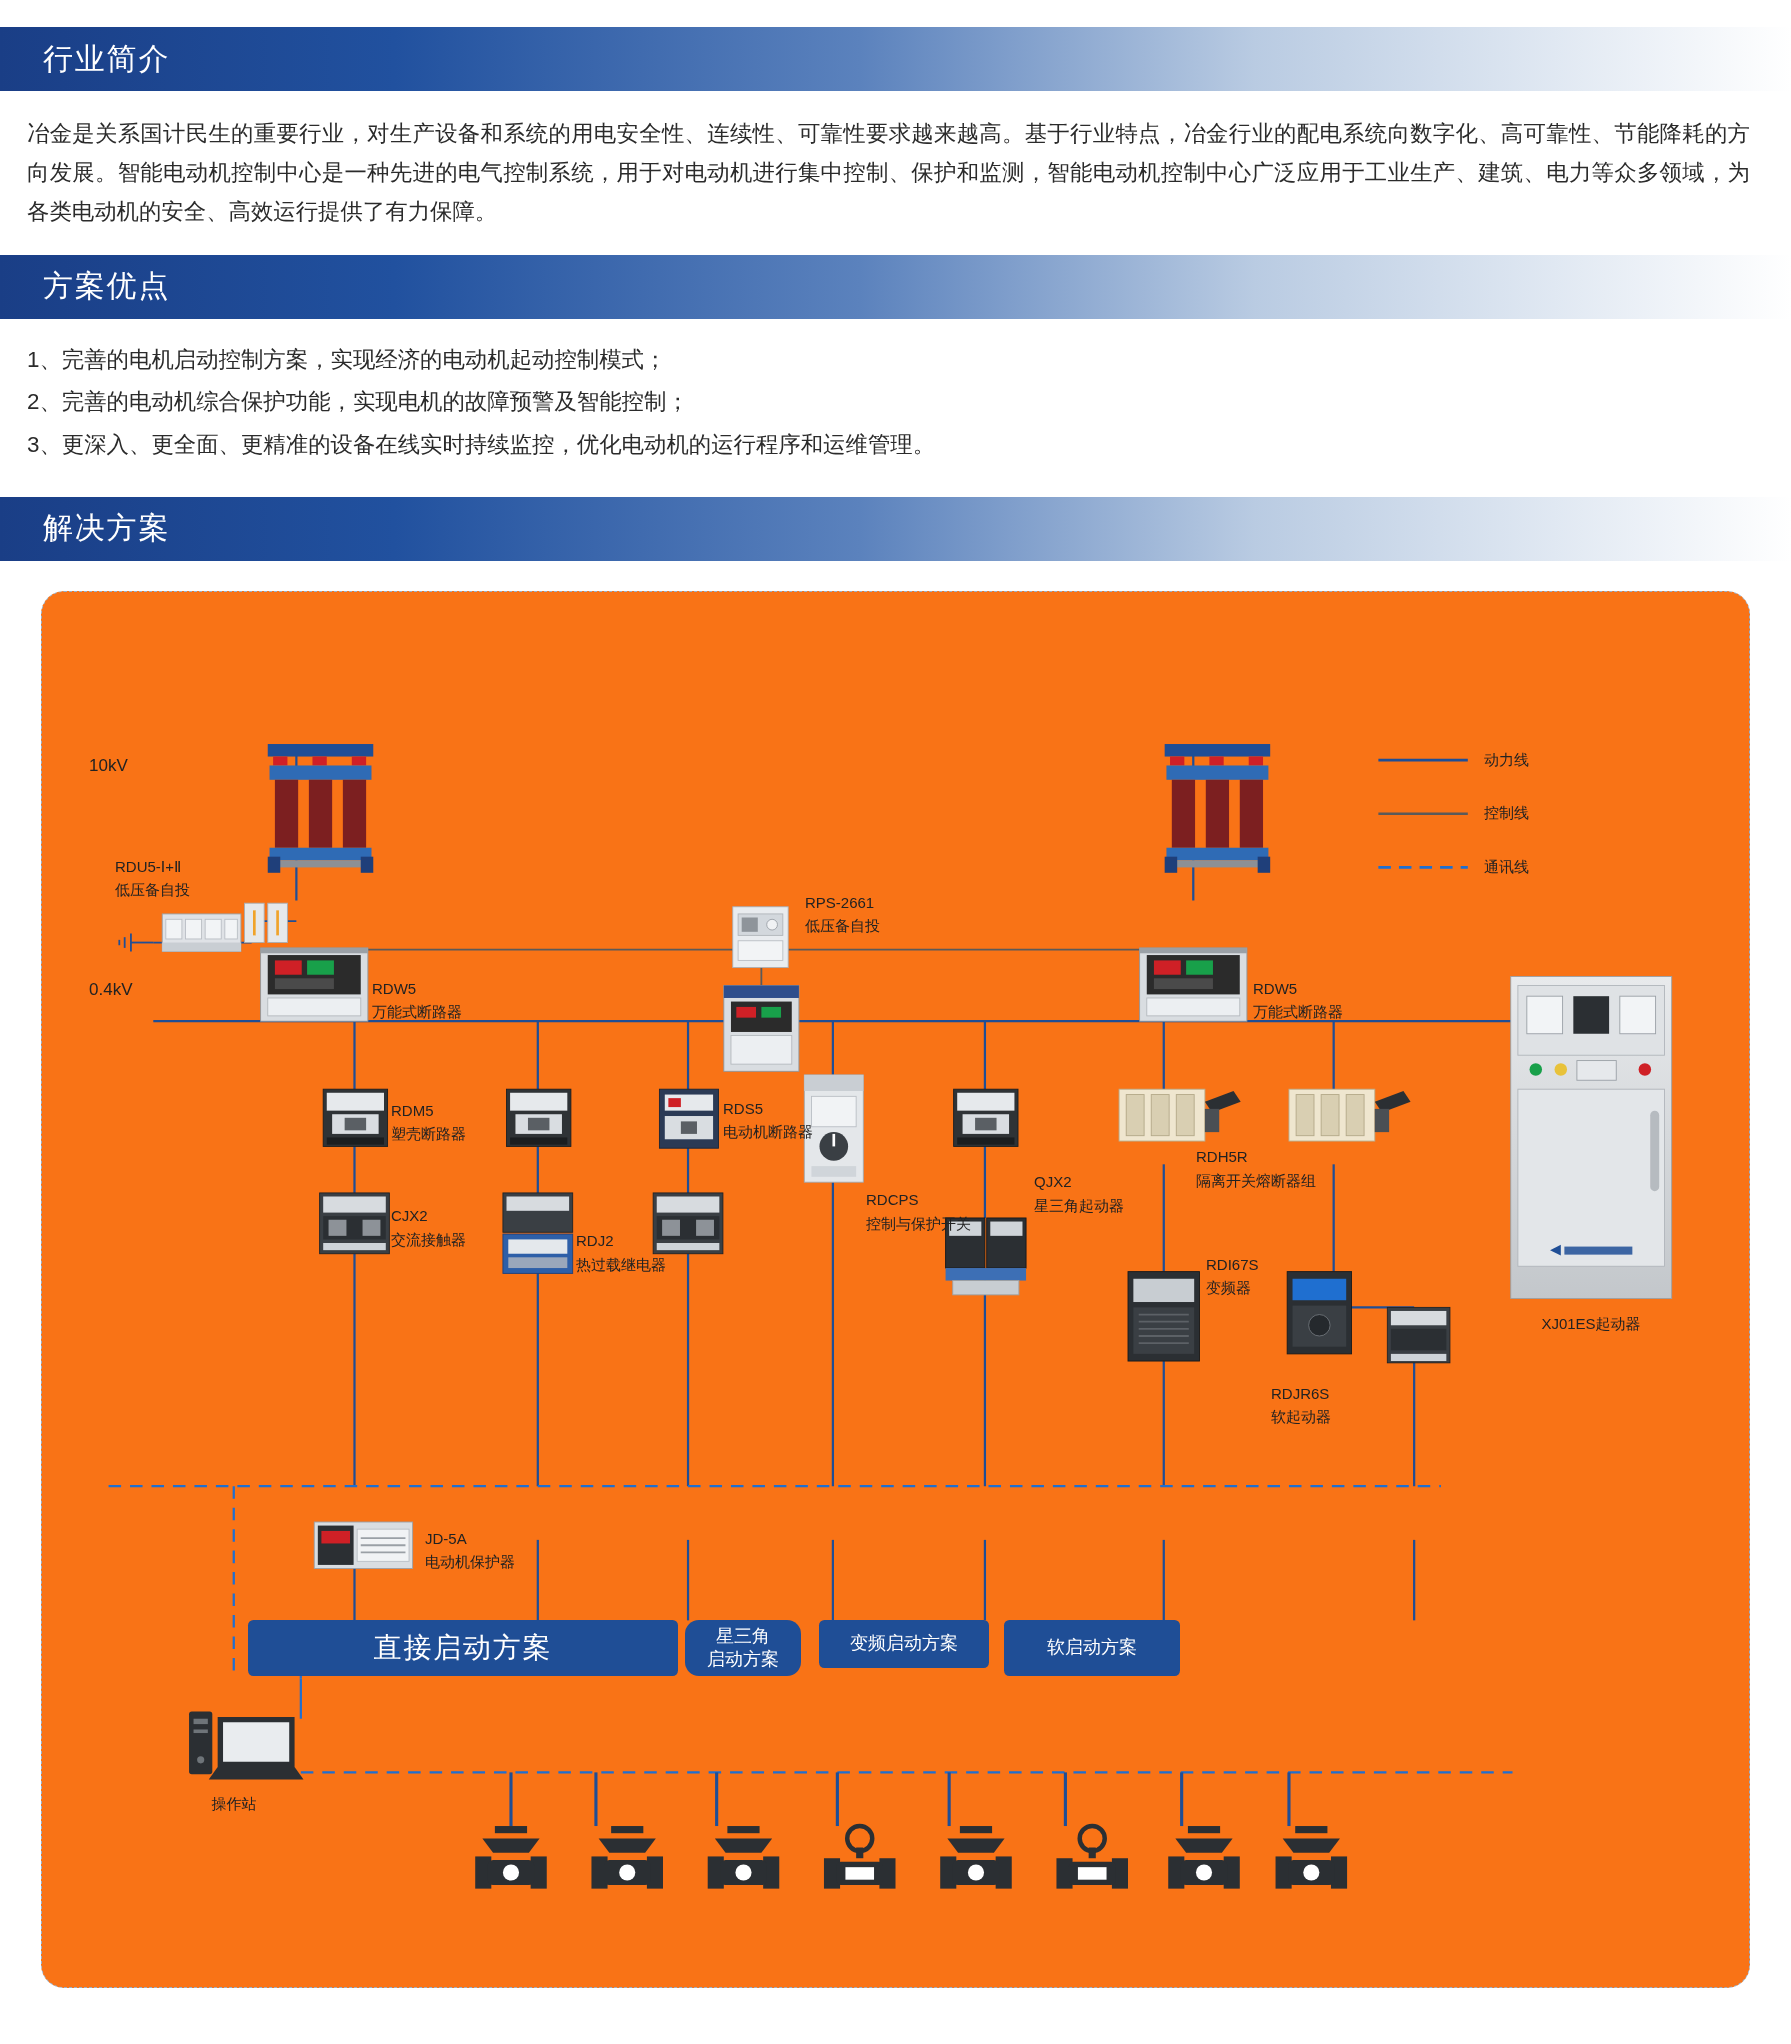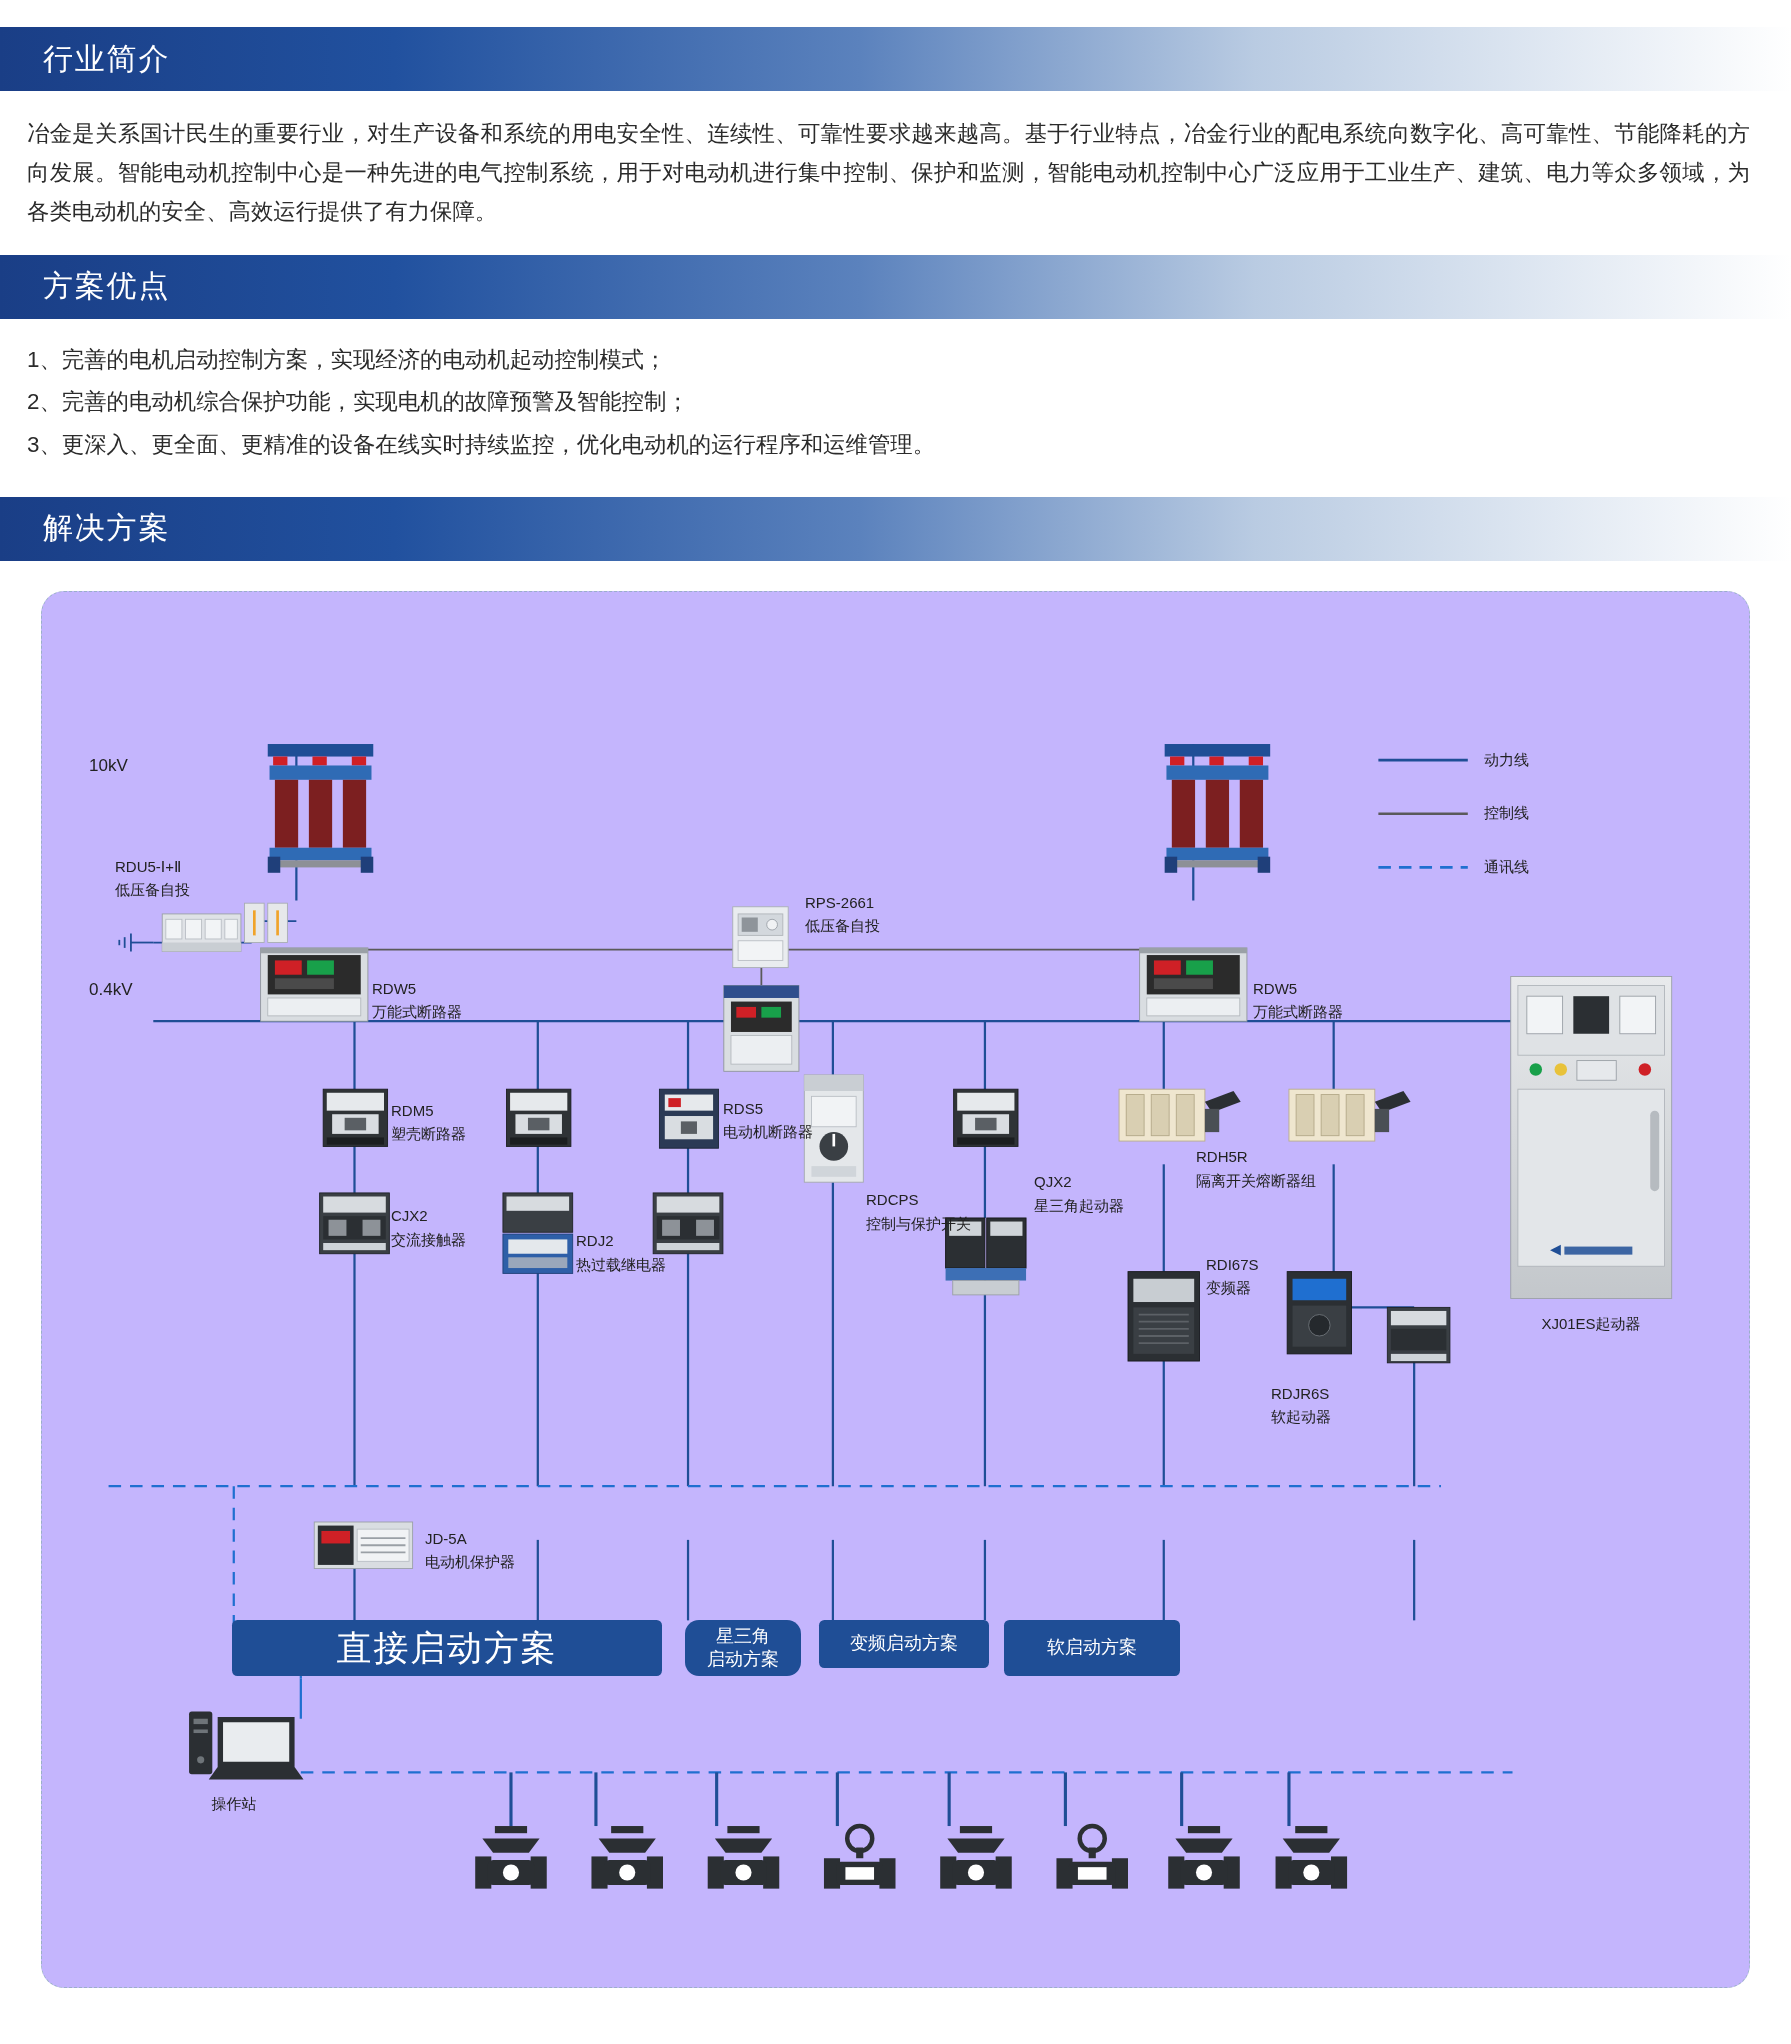--- a/index.html
+++ b/index.html
@@ -46,41 +46,41 @@
     color:#2b2b2b;
   }
 
   
   .diagram-wrap {
     margin:30px 41px 0 41px;
     border:1.8px dashed #9ab0c8;
     border-radius:23px;
     height:1397px;
     position:relative;
-    background:#c4b5fd;
+    background:#f97316;
   }
   .dg { position:absolute; left:0; top:0; width:100%; height:100%; }
 
   .lbl { position:absolute; font-size:15px; color:#222; line-height:1.35; white-space:nowrap; }
   .lbl.c { text-align:center; }
 
   
   .scheme {
     position:absolute;
     background:#1f4e96;
     color:#fff;
     border-radius:5.4px;
     display:flex;
     align-items:center;
     justify-content:center;
     text-align:center;
     line-height:1.25;
     font-size:18px;
   }
-  .scheme.big { font-size:35px; letter-spacing:1.8px; }
+  .scheme.big { font-size:28px; letter-spacing:1.8px;margin-left:16px; }
 
   svg { display:block; }
 </style>
 </head>
 <body>
 
 <div class="page">
 
   <div class="sec-header first">
     <div class="title">行业简介</div>

